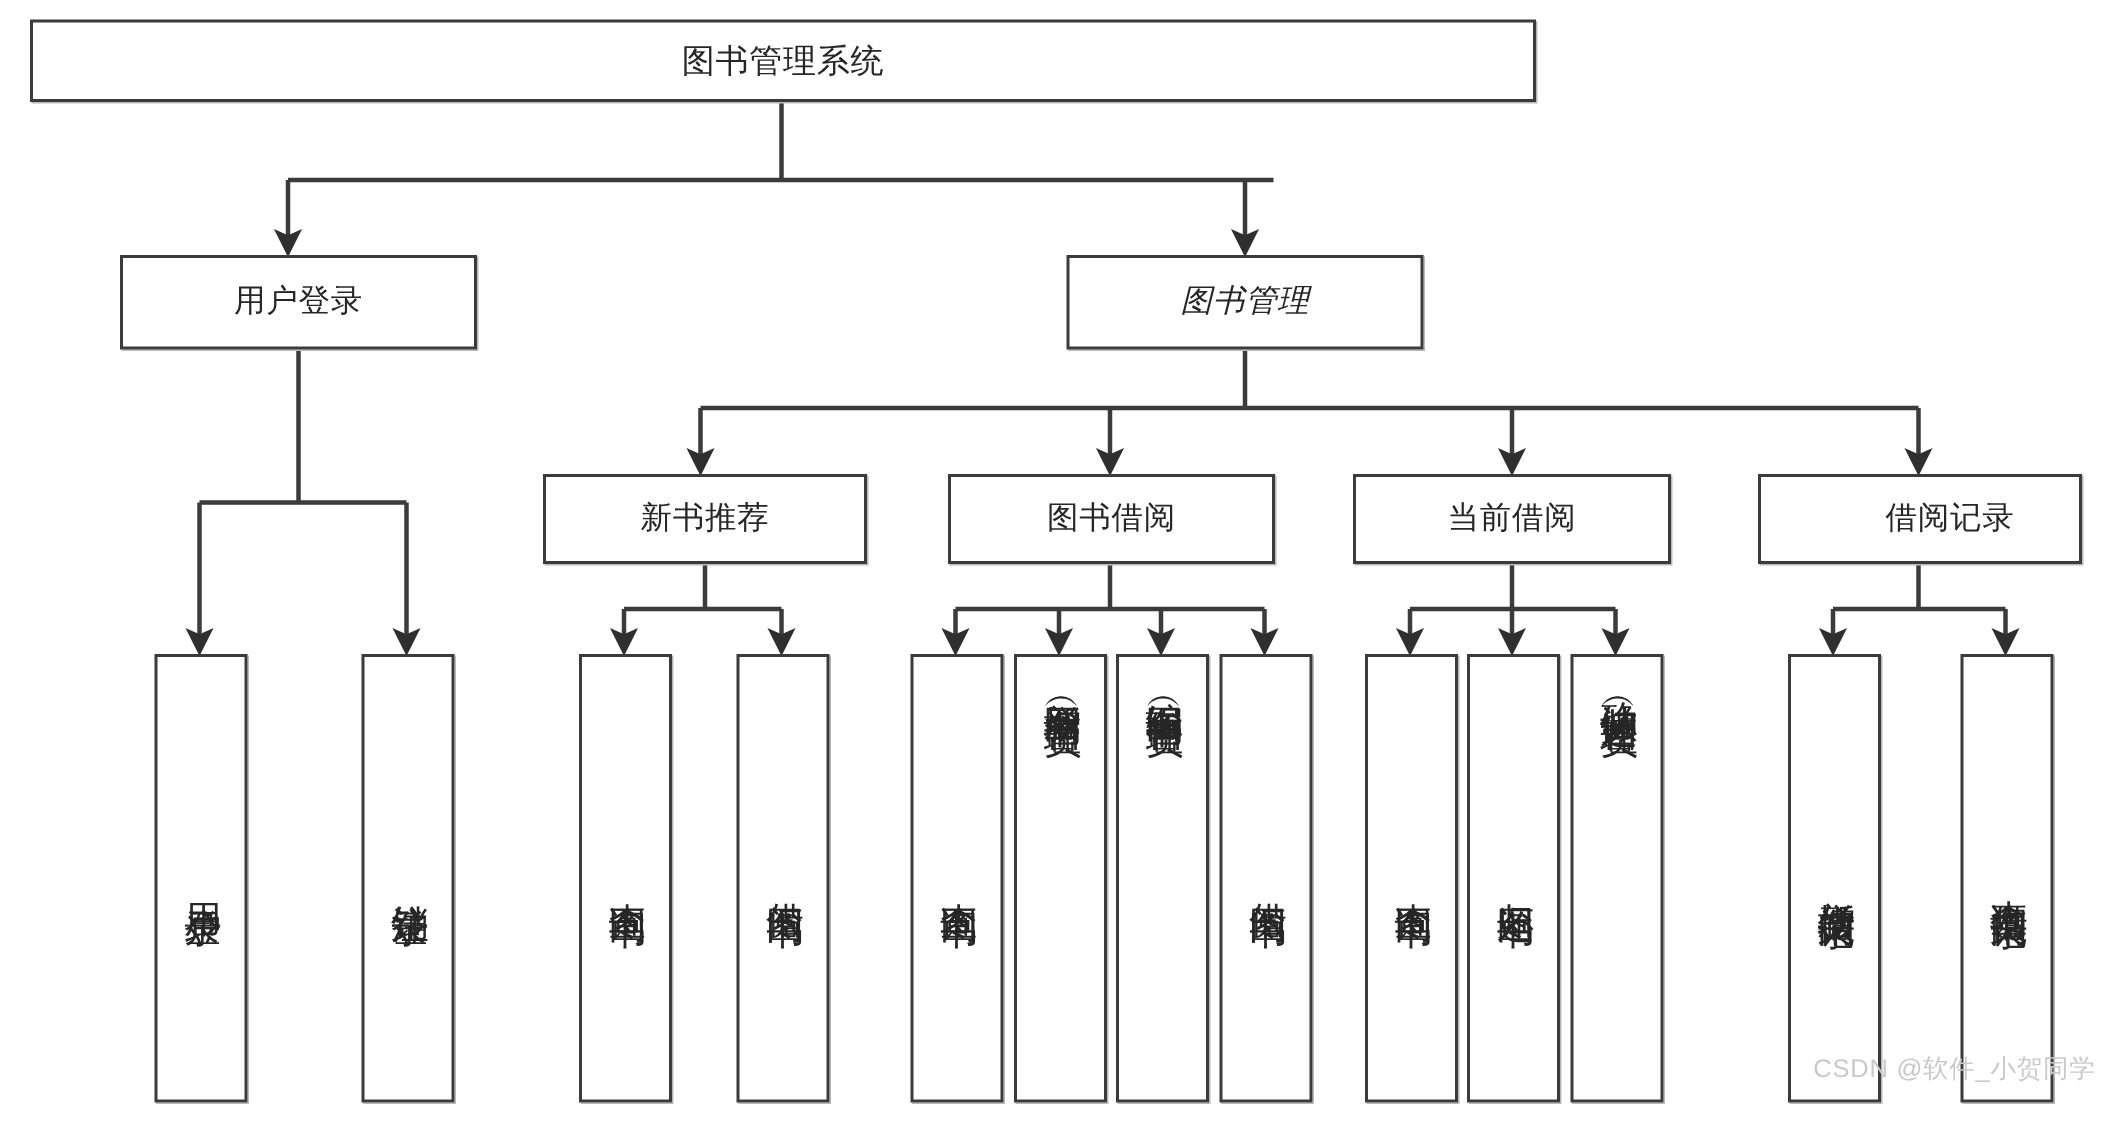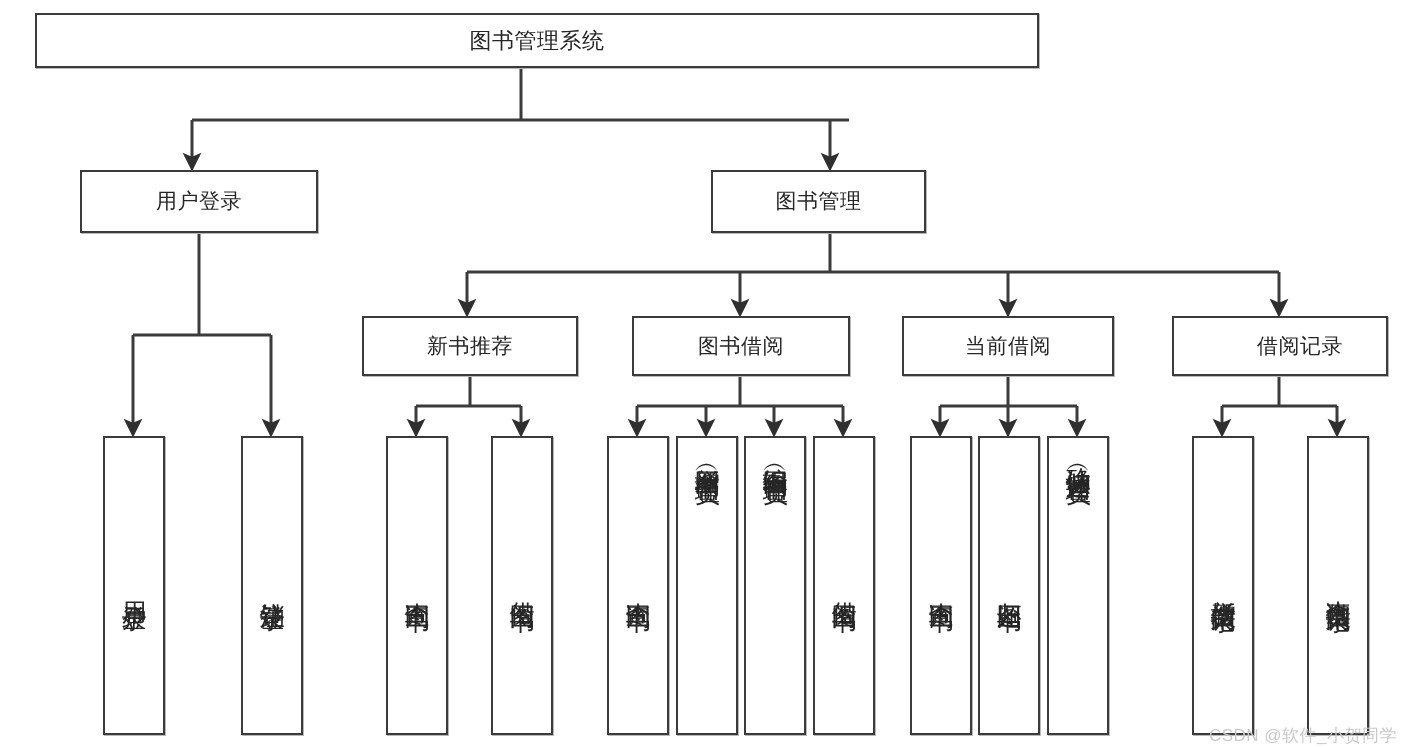--- a/index.html
+++ b/index.html
@@ -37,35 +37,35 @@
     color: #262626;
   }
   .node .label {
     display: block;
     text-align: center;
     line-height: 1.25;
     letter-spacing: 0.5px;
   }
   
   .node.root {
-    left: 35px;
+    left: 20px;
     top: 13px;
     width: 1004px;
     height: 55px;
   }
   .node.root .label { font-size: 22px; }
 
   
   .node.lvl2 {
     top: 170px;
     height: 63px;
   }
   .node.lvl2 .label { font-size: 21px; }
   .node.n-user-login   { left: 80px;  width: 238px; }
-  .node.n-book-manage  { left: 711px; width: 215px; }
+  .node.n-book-manage  { left: 711px; width: 238px; font-style: italic; }
 
   
   .node.lvl3 {
     top: 316px;
     height: 60px;
   }
   .node.lvl3 .label { font-size: 21px; }
   .node.n-new-rec   { left: 362px;  width: 216px; }
   .node.n-borrow    { left: 632px;  width: 218px; }
   .node.n-current   { left: 902px;  width: 212px; }
@@ -87,21 +87,21 @@
     letter-spacing: 2px;
     white-space: nowrap;
     margin: 0 auto;
   }
   .node.leaf.tall-text { align-items: flex-start; }
   .node.leaf.short-text { align-items: center; padding-top: 0; }
 
   .watermark {
     position: absolute;
     right: 8px;
-    bottom: 0;
+    bottom: 23px;
     font-size: 17px;
     color: #c9c9c9;
     letter-spacing: 0.5px;
     white-space: nowrap;
     user-select: none;
     margin-top: 45px;
   }
 </style>
 </head>
 <body>

